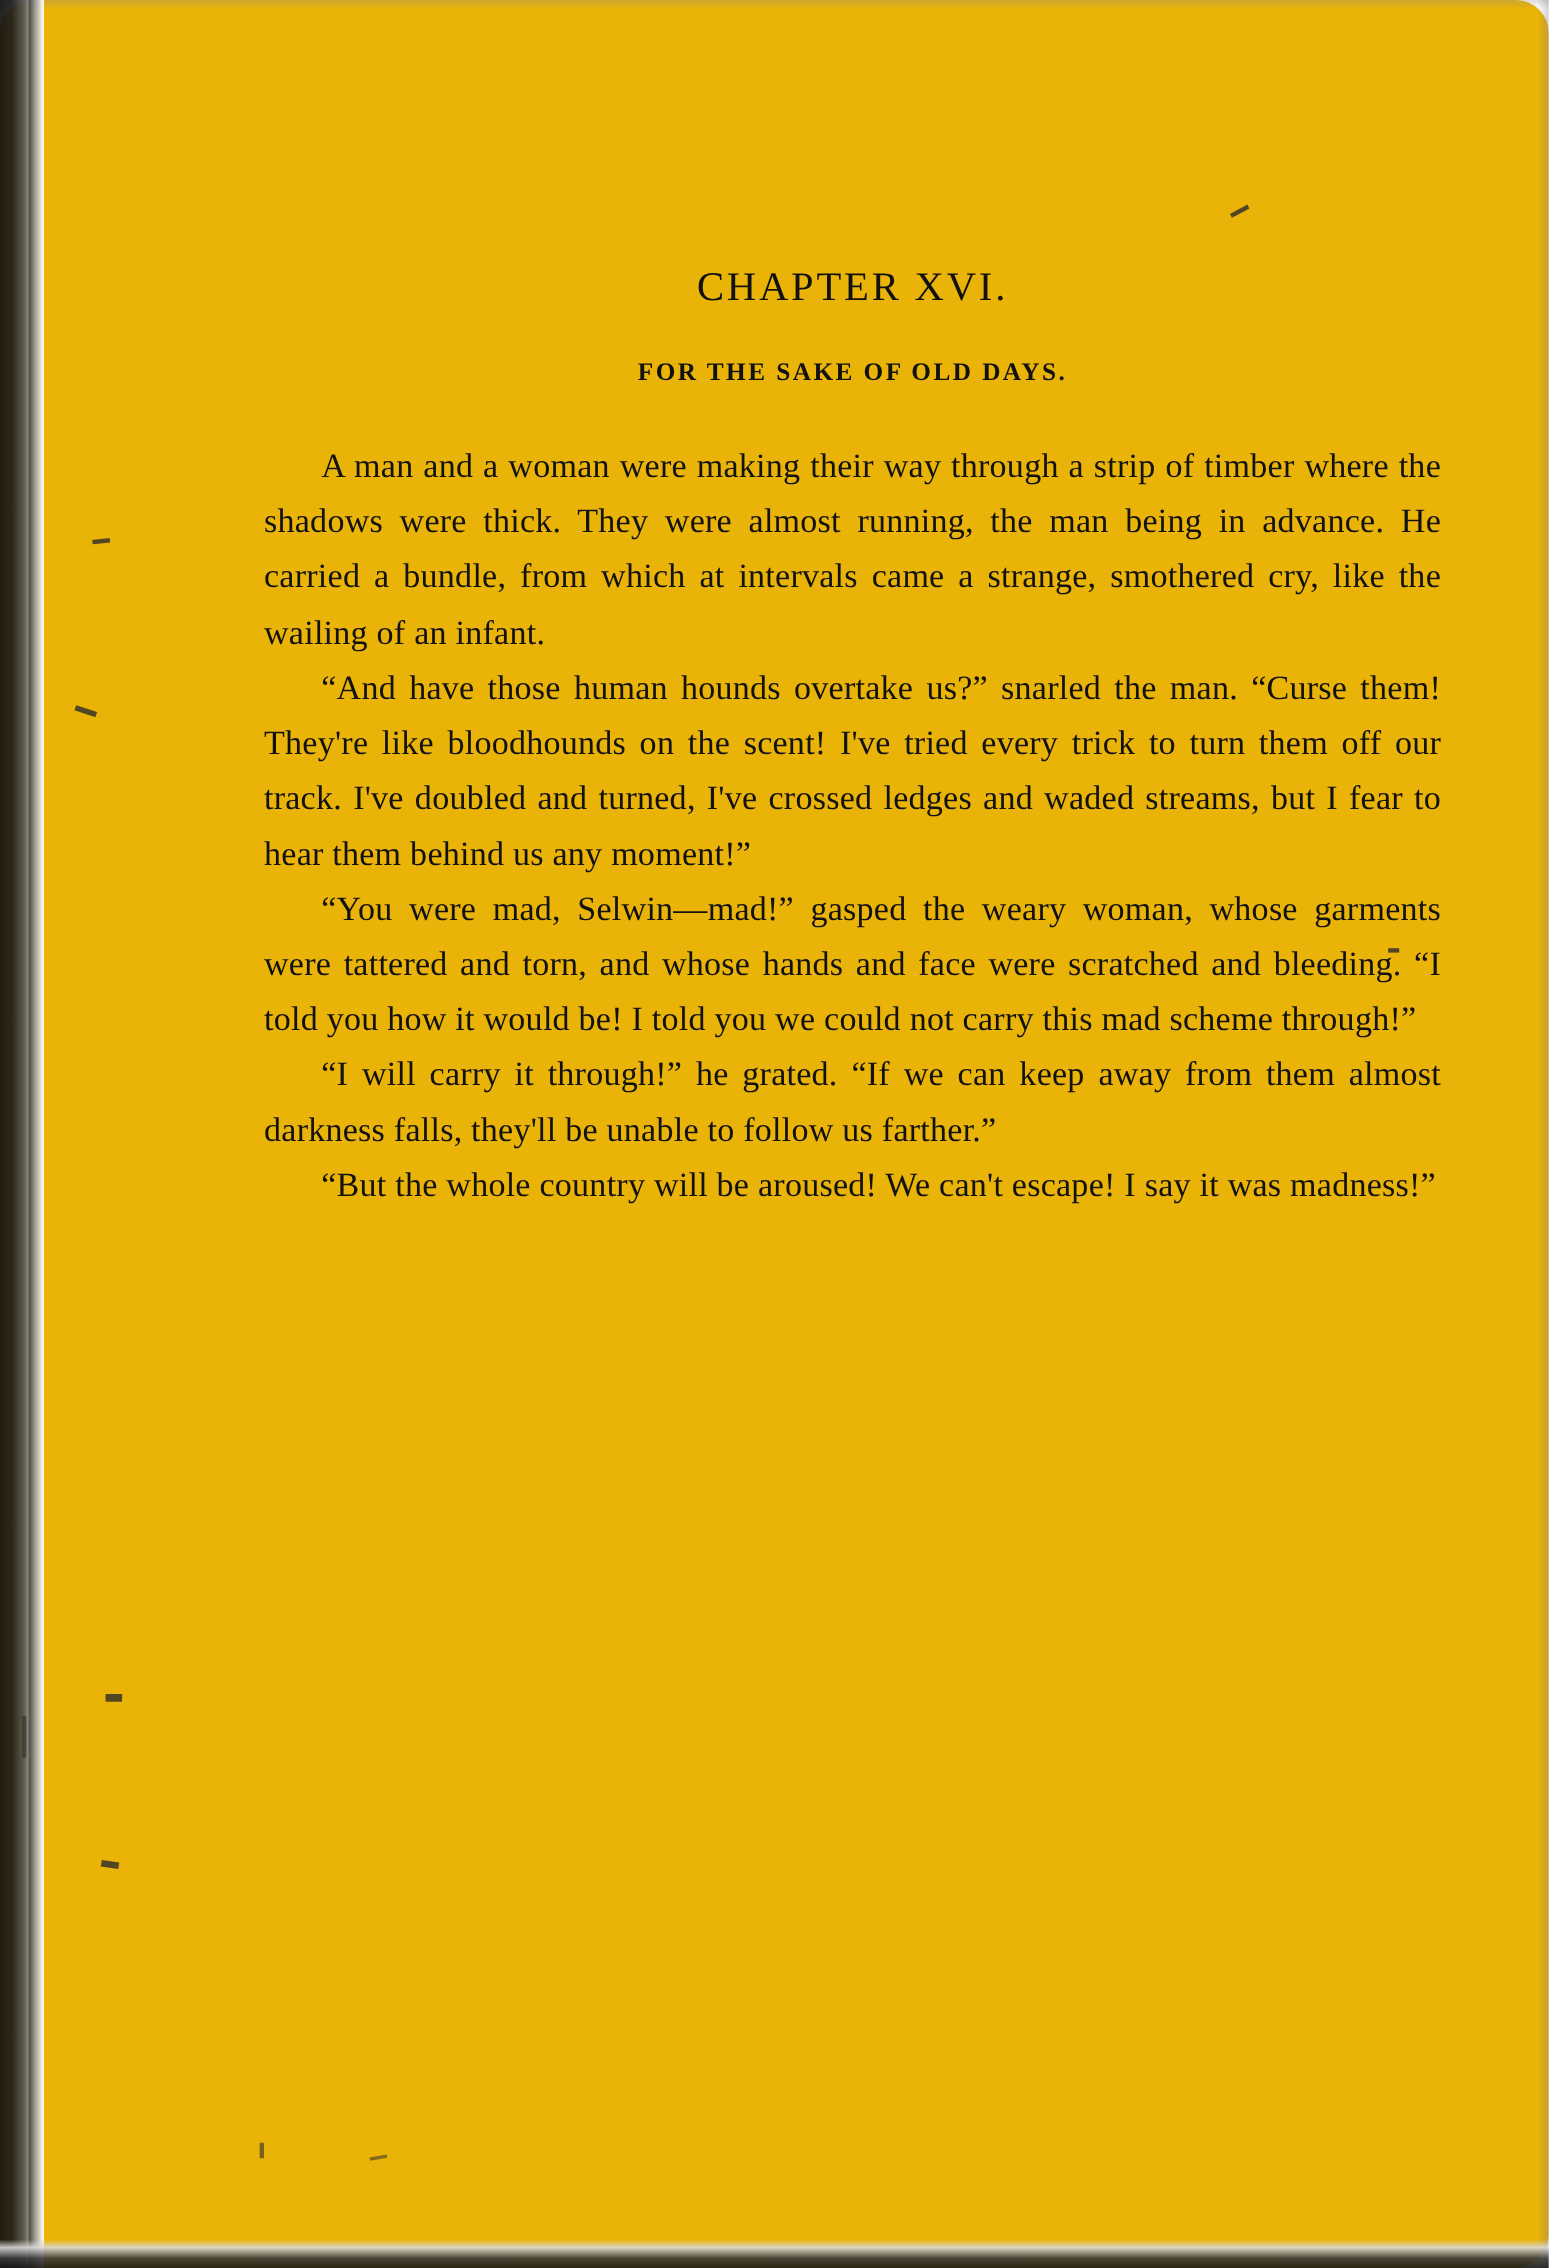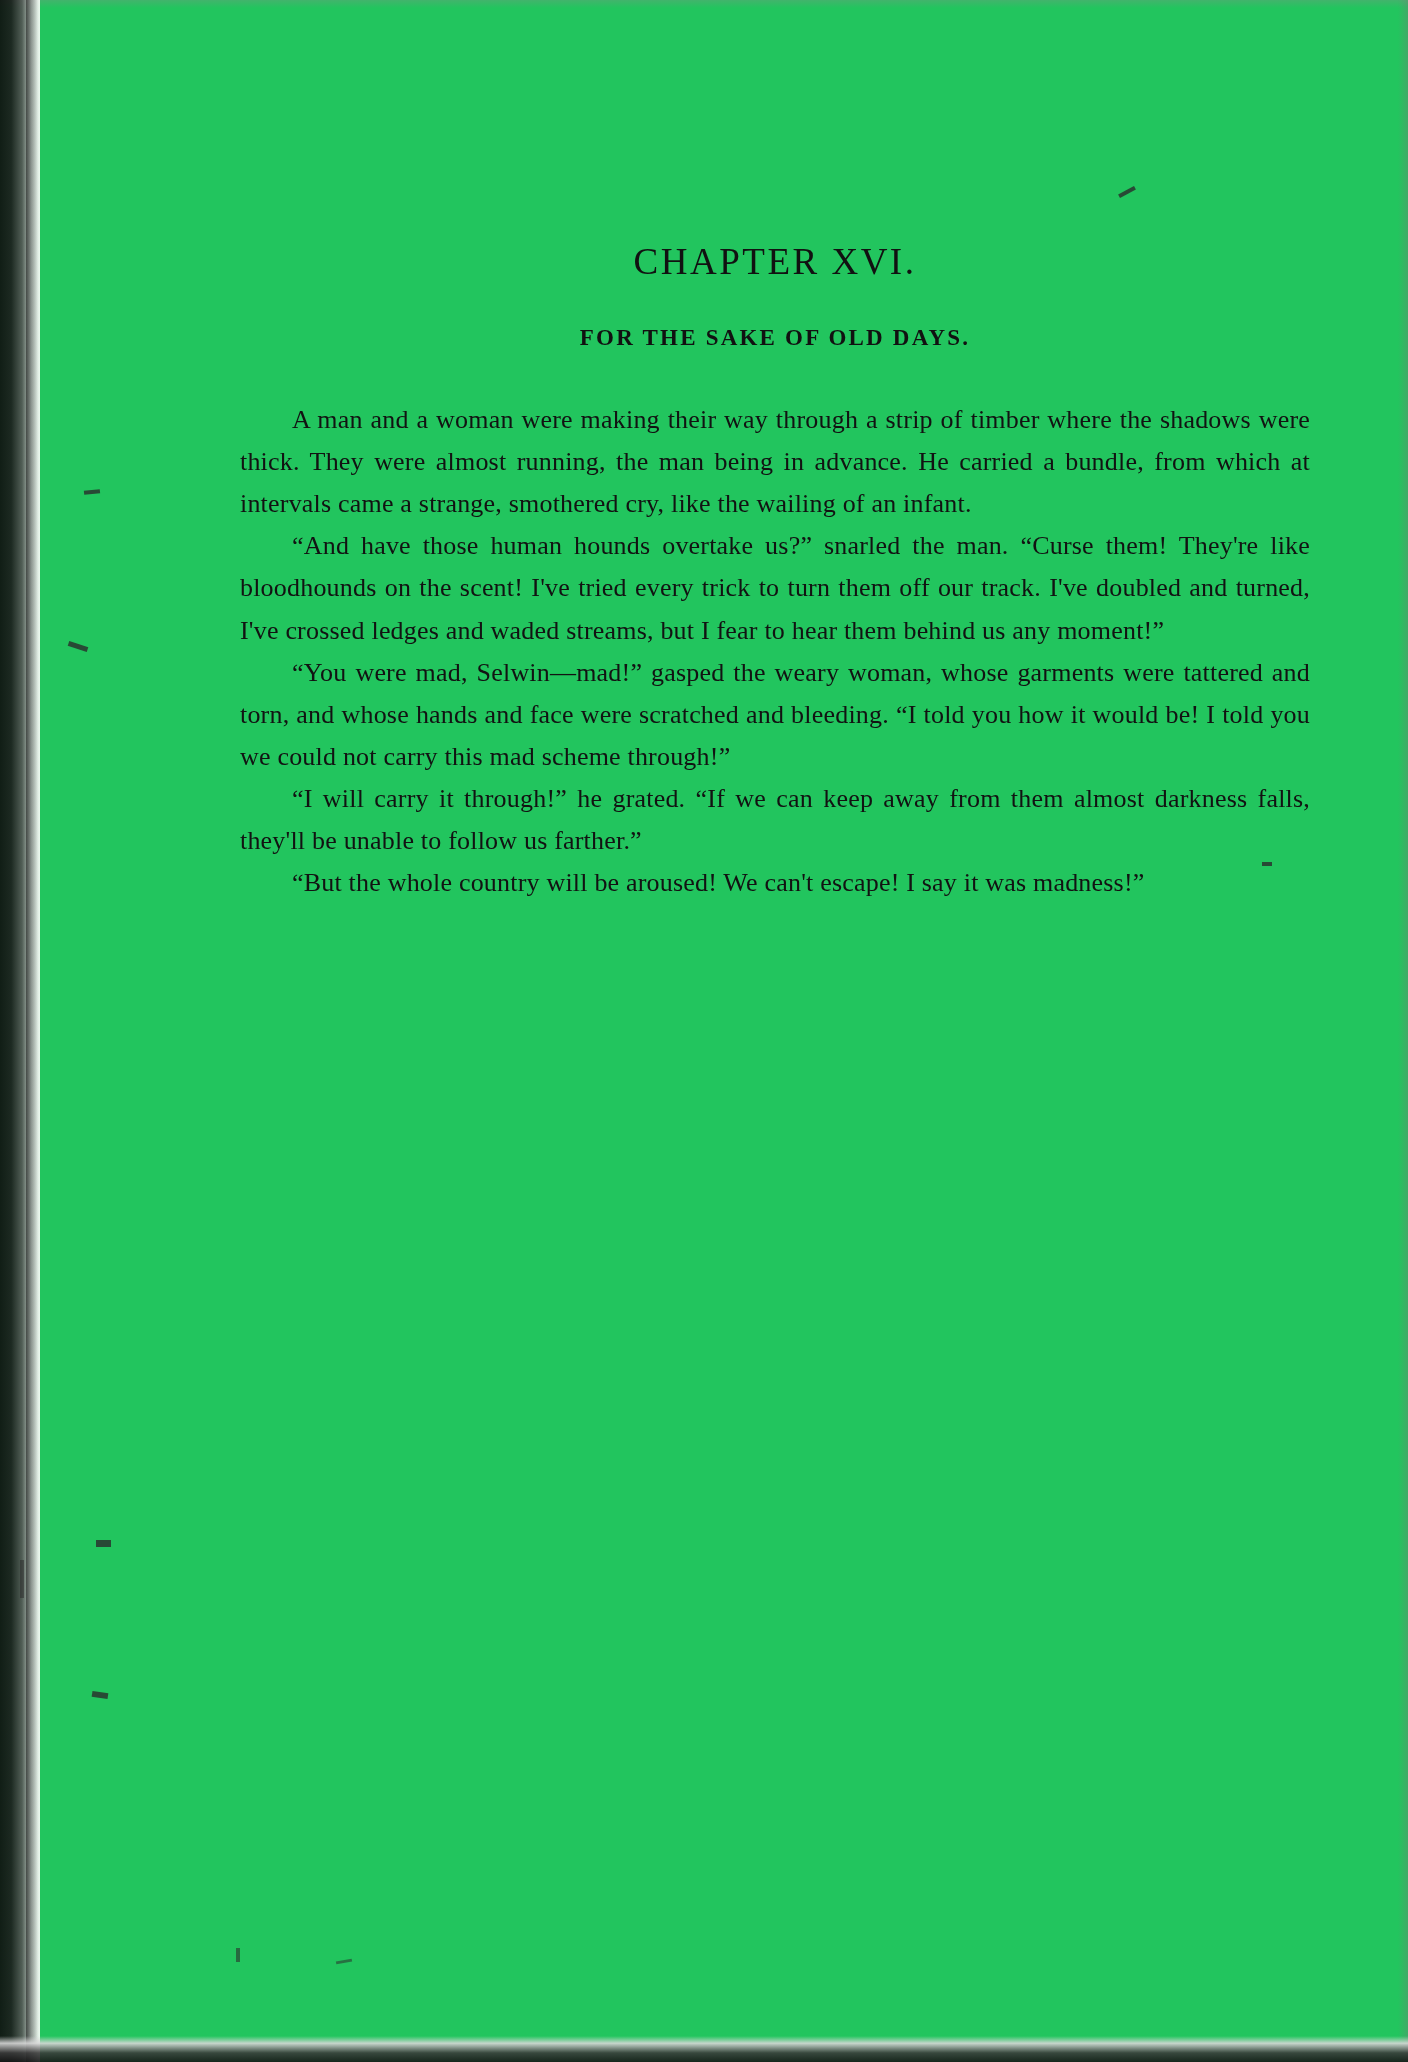--- a/index.html
+++ b/index.html
@@ -12,21 +12,22 @@
     height: 2062px;
     position: relative;
     overflow: hidden;
     font-family: "Liberation Serif", serif;
   }
 
   
   .page {
     position: absolute;
     inset: 0;
-    background: #22c55e;
+    background: #eab308;
+    border-radius: 30px;
   }
 
   
   .scan-edge-left {
     position: absolute;
     left: 0;
     top: 0;
     width: 40px;
     height: 100%;
     background: linear-gradient(90deg, #0f0f0f 0%, #1c1c1c 28%, #555 55%, #cfcfcf 78%, #fdfdfb 100%);
@@ -89,21 +90,21 @@
     letter-spacing: 2.2px;
     color: #111;
     font-weight: bold;
     margin: 0 0 48px 0;
   }
 
   p.body-paragraph {
     margin: 0;
     text-align: justify;
     text-justify: inter-word;
-    font-size: 26px;
+    font-size: 31px;
     line-height: 1.62;
     color: #121212;
     text-indent: 52px;
     letter-spacing: 0.2px;
   }
   p.body-paragraph:last-child {
     text-align: left;
     font-family: Liberation Serif, serif;
   }
 

